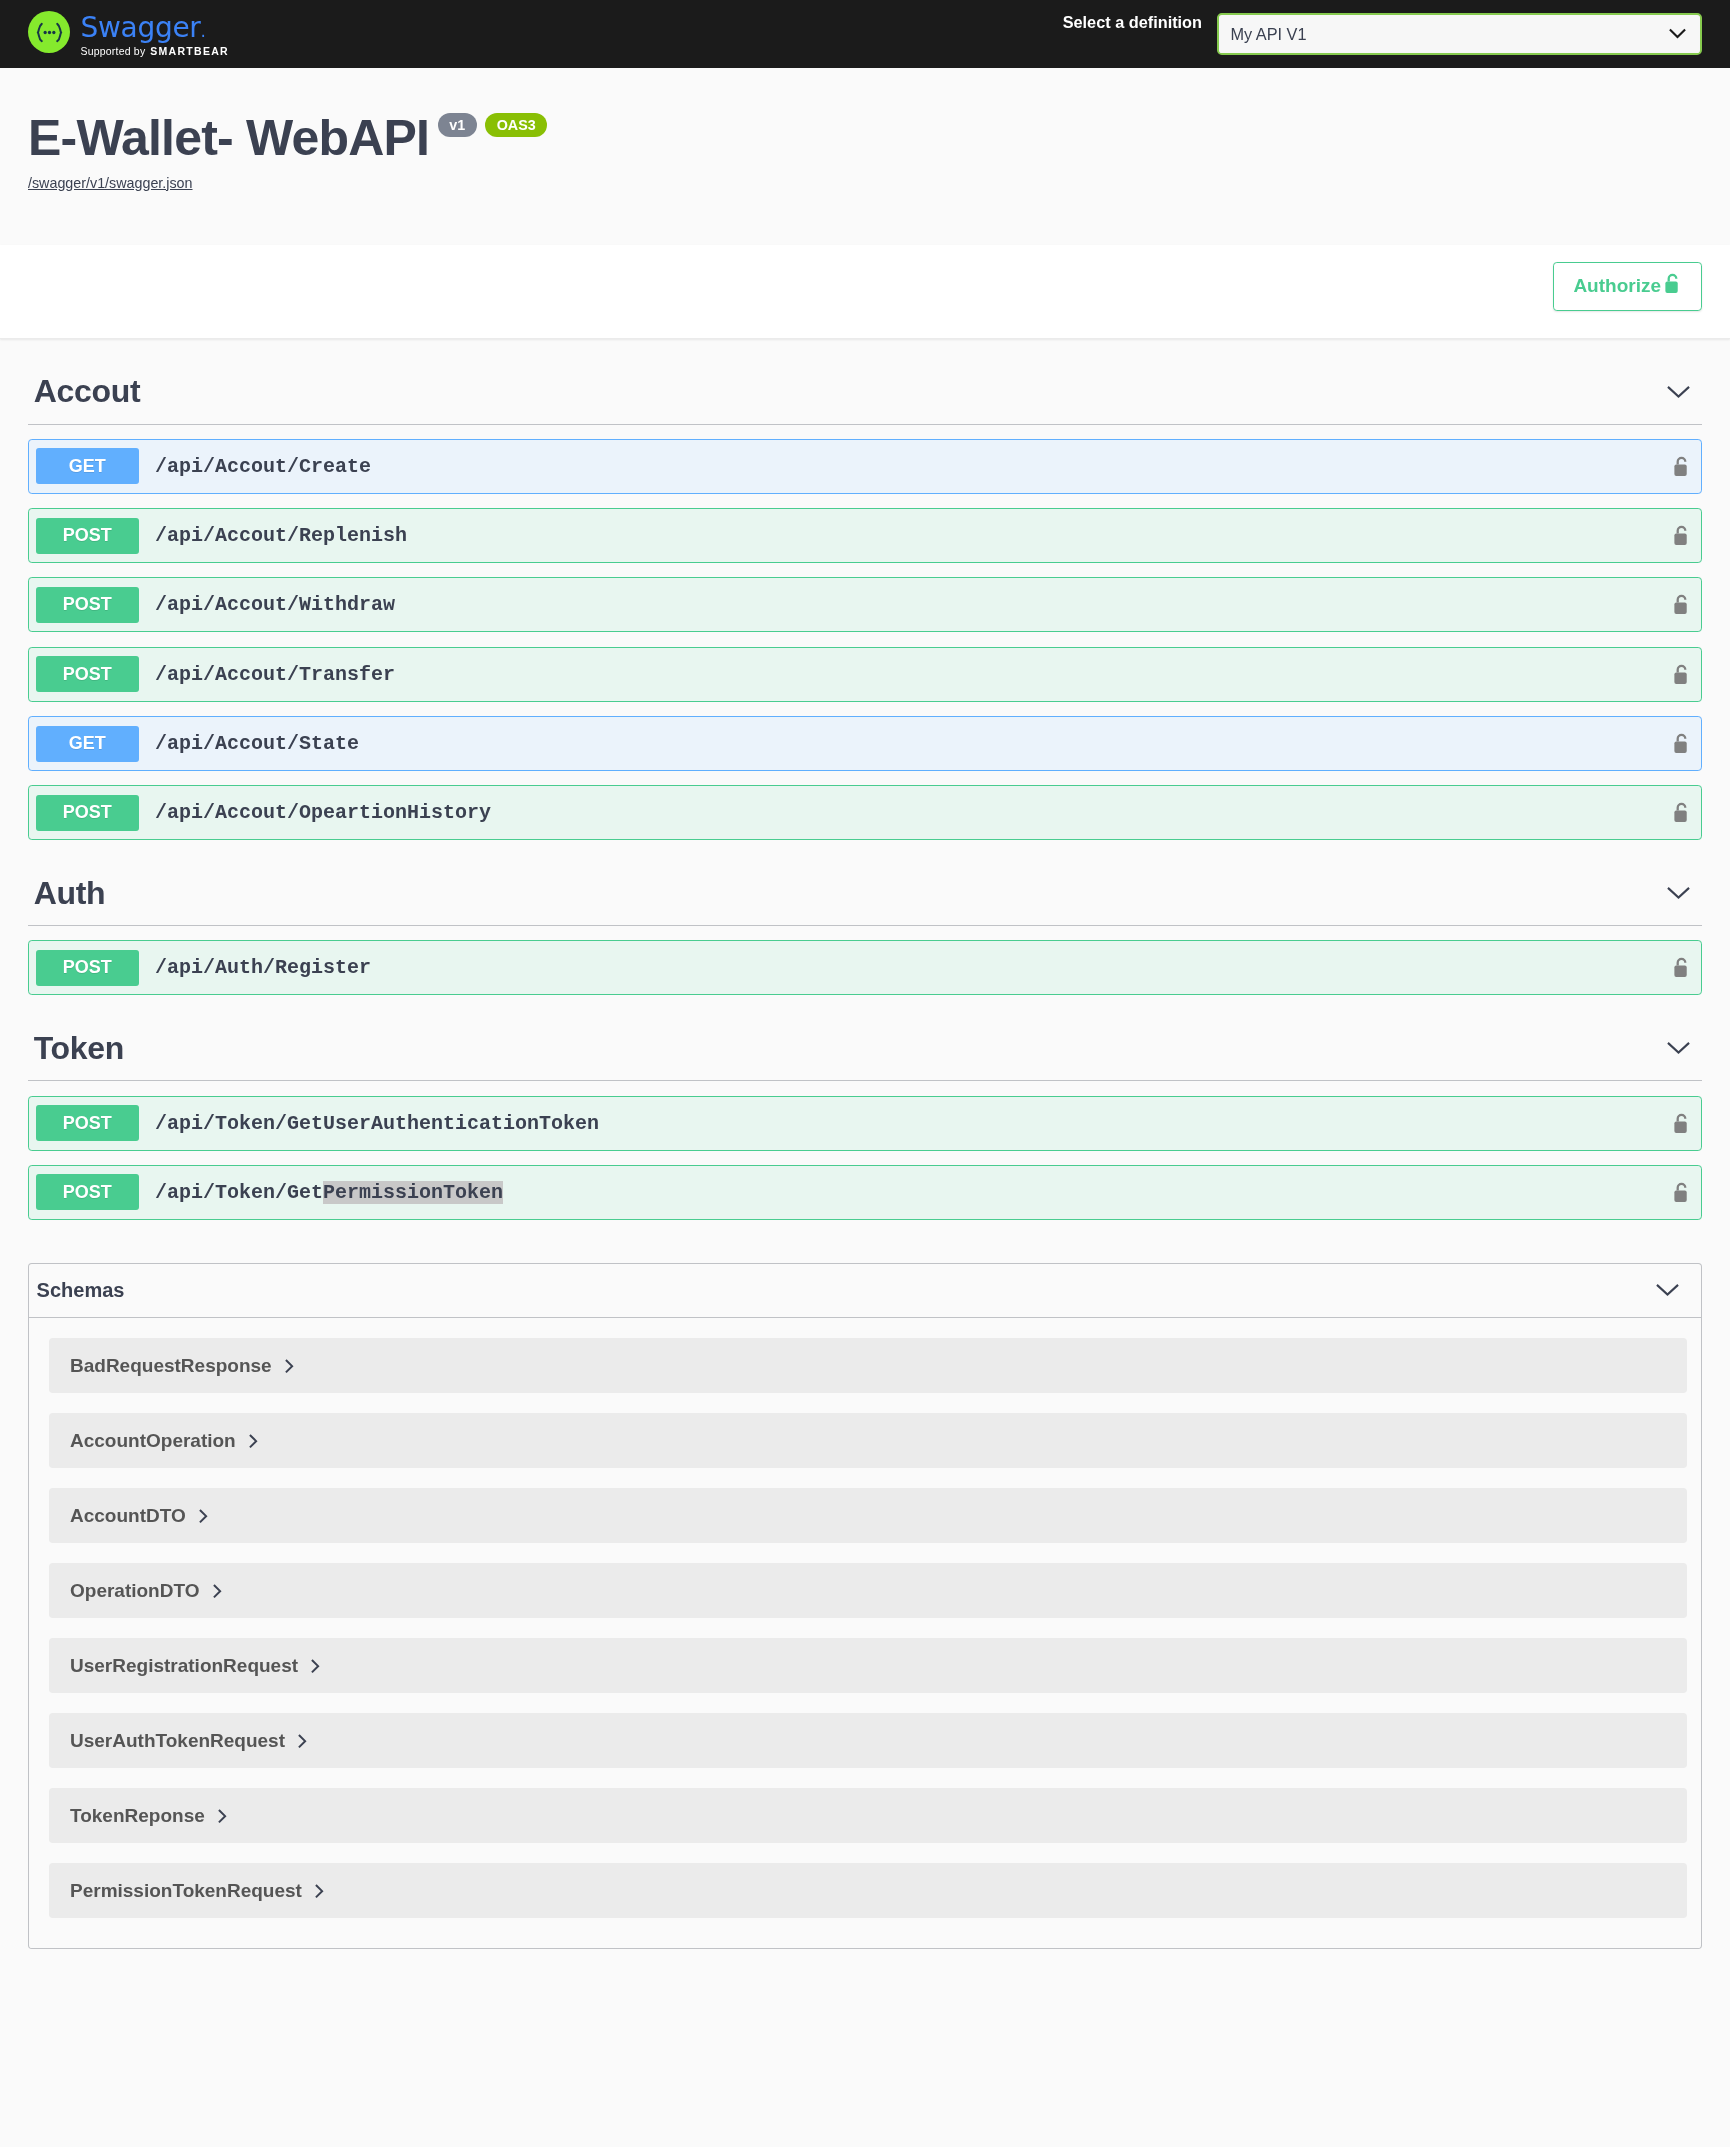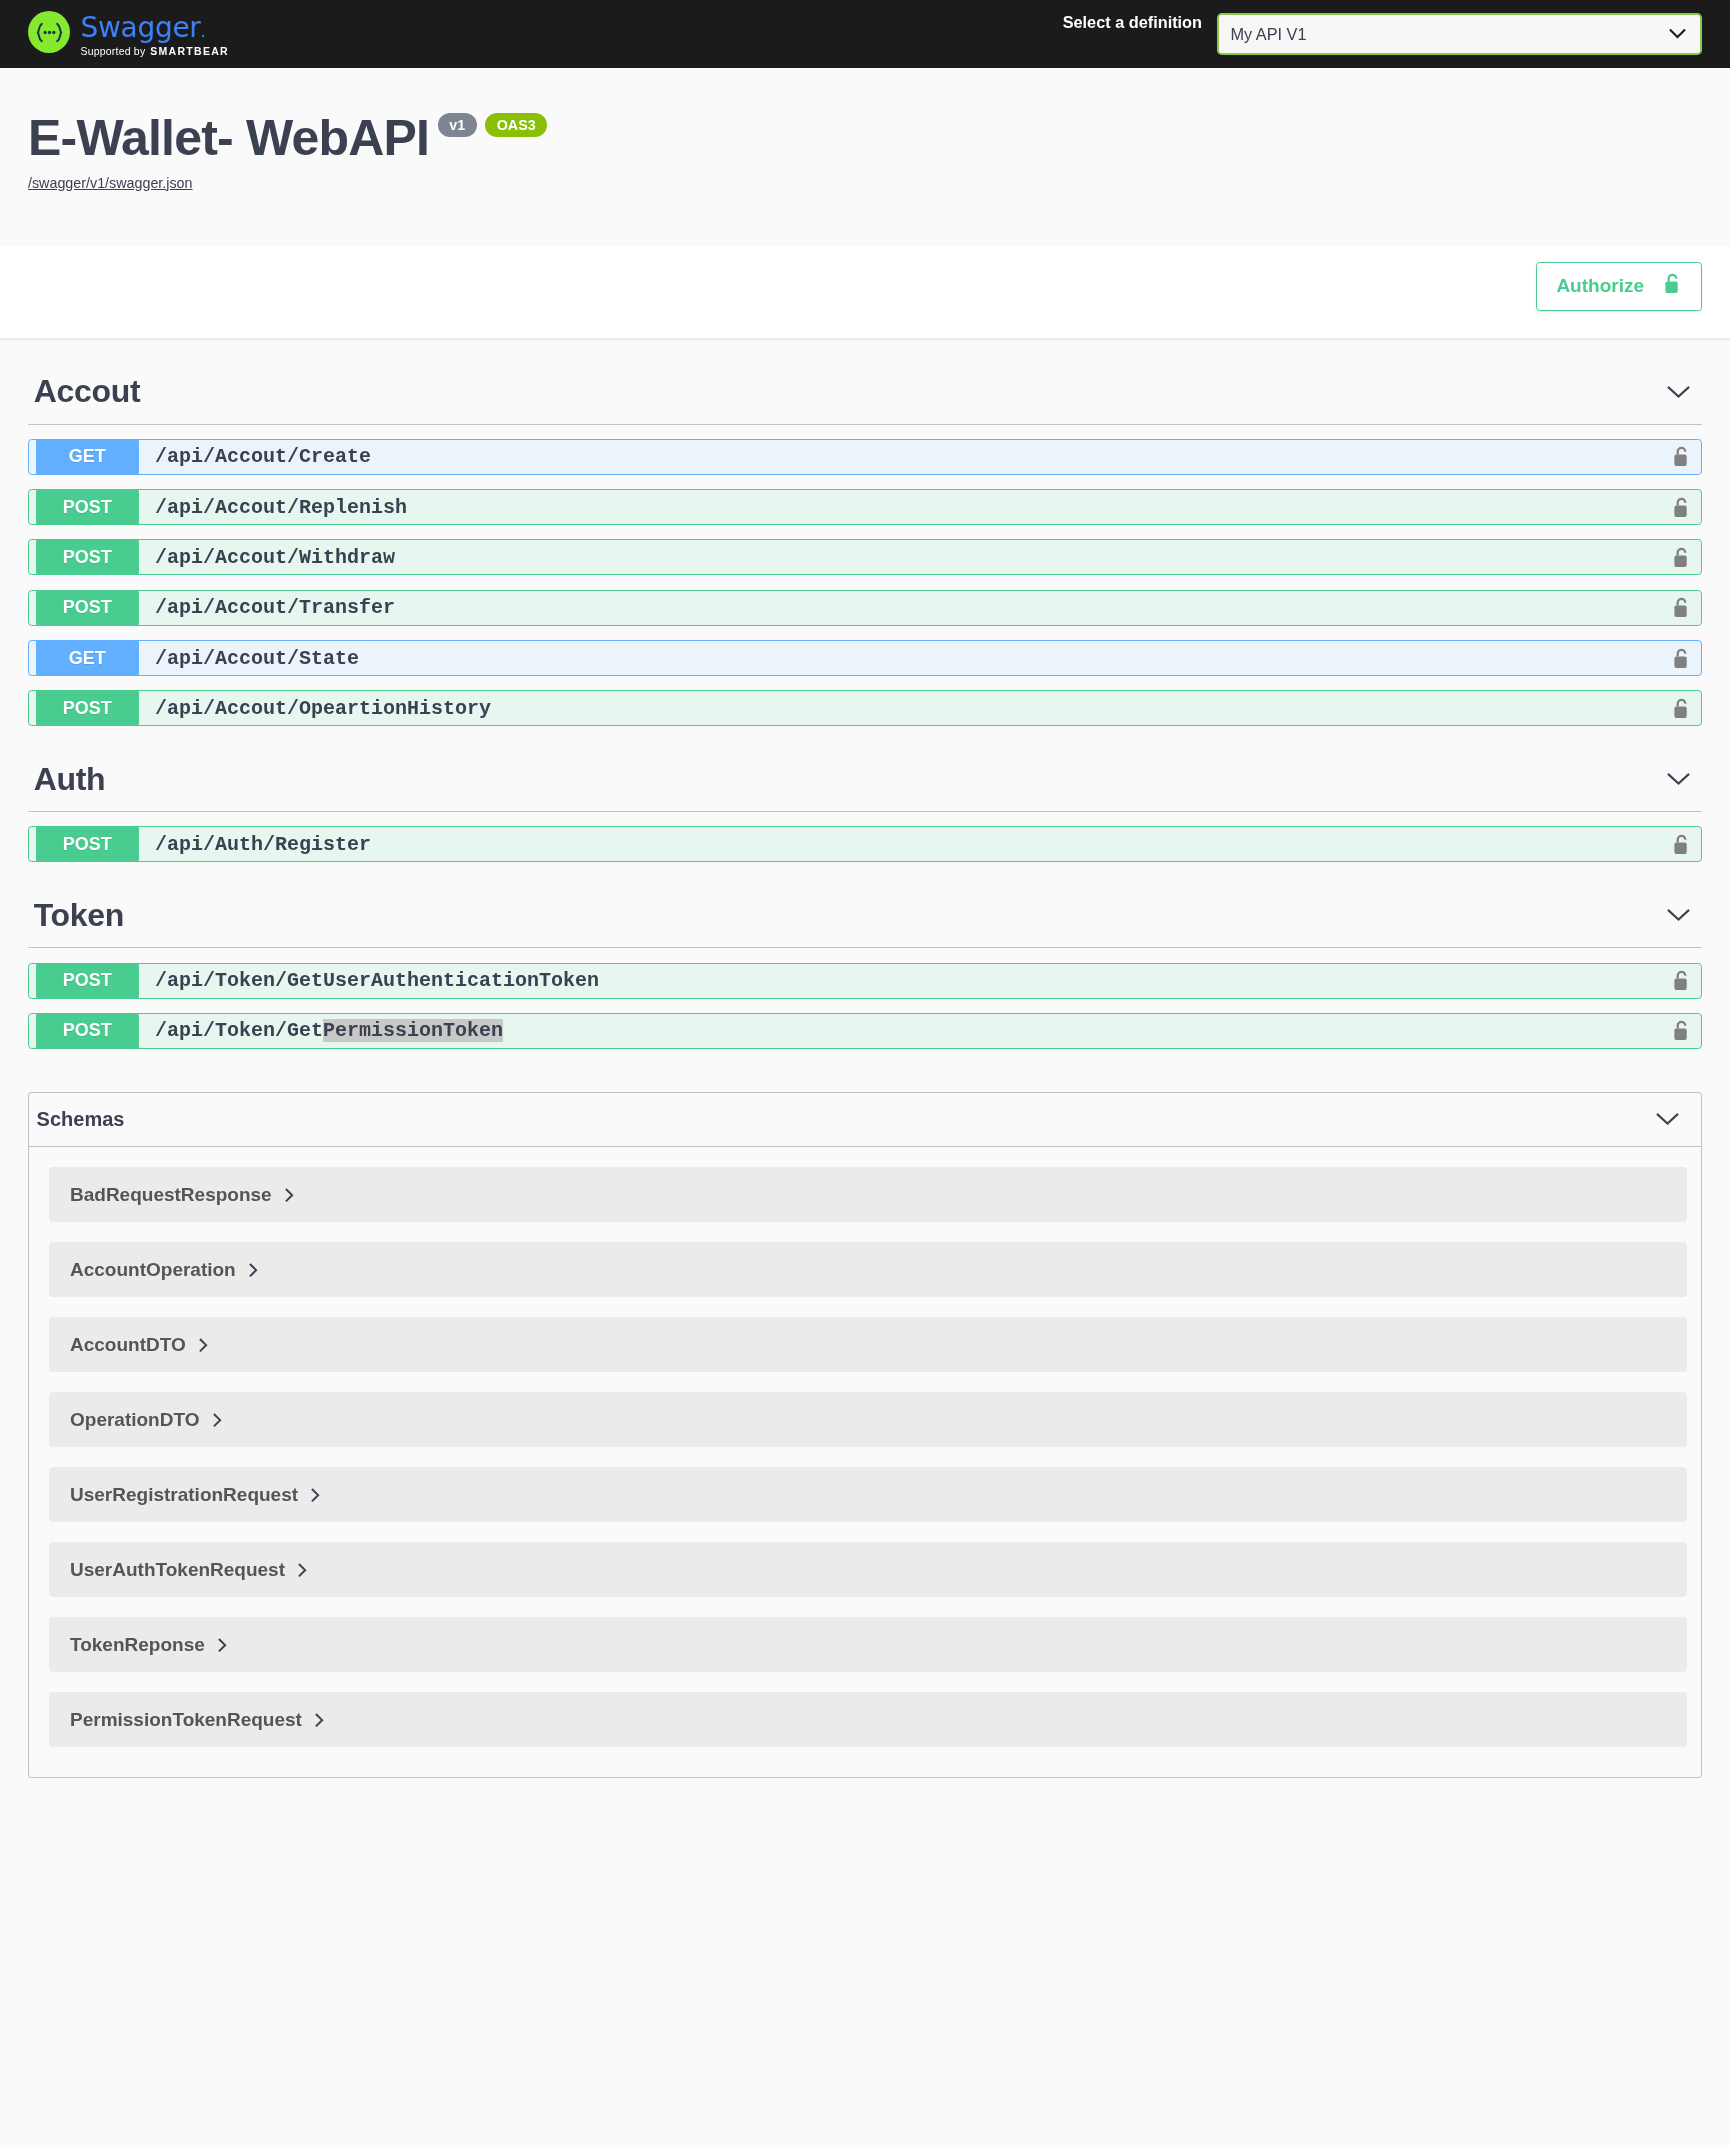--- a/index.html
+++ b/index.html
@@ -85,21 +85,21 @@
 
   
   .scheme-band {
     background: #fff;
     border-bottom: 1px solid #ebebeb;
     box-shadow: 0 1px 1.9px rgba(0,0,0,.08);
     padding: 17px 28px 27px 28px;
     display: flex; justify-content: flex-end;
   }
   .auth-btn {
-    display: flex; align-items: center; gap: 19px;
+    display: flex; align-items: center; gap: 2px;
     border: 1.9px solid #49cc90;
     border-radius: 3.8px;
     background: transparent;
     padding: 9.6px 19px;
     font-size: 19px; font-weight: 700; color: #49cc90;
     cursor: pointer;
     box-shadow: 0 1px 1.9px rgba(0,0,0,.1);
     font-family: "Liberation Sans", sans-serif;
   }
 
@@ -116,21 +116,21 @@
   .tag-name {
     font-size: 32px; font-weight: 700; color: #3b4151;
     letter-spacing: -0.3px;
   }
   .tag-caret { margin-left: auto; padding-right: 9.6px; display:flex; }
 
   .op-row {
     display: flex; align-items: center;
     border-radius: 3.8px;
     margin-top: 14.3px;
-    height: 36px;
+    height: 55px;
     padding: 0 10.5px 0 6.7px;
     cursor: pointer;
   }
   .op-row.get { background: #ebf3fb; border: 1px solid #61affe; }
   .op-row.post { background: #e8f6f0; border: 1px solid #49cc90; }
   .op-method {
     width: 103px; min-width: 103px; height: 36px;
     border-radius: 2.9px;
     color: #fff; font-weight: 700; font-size: 18px;
     display: flex; align-items: center; justify-content: center;

